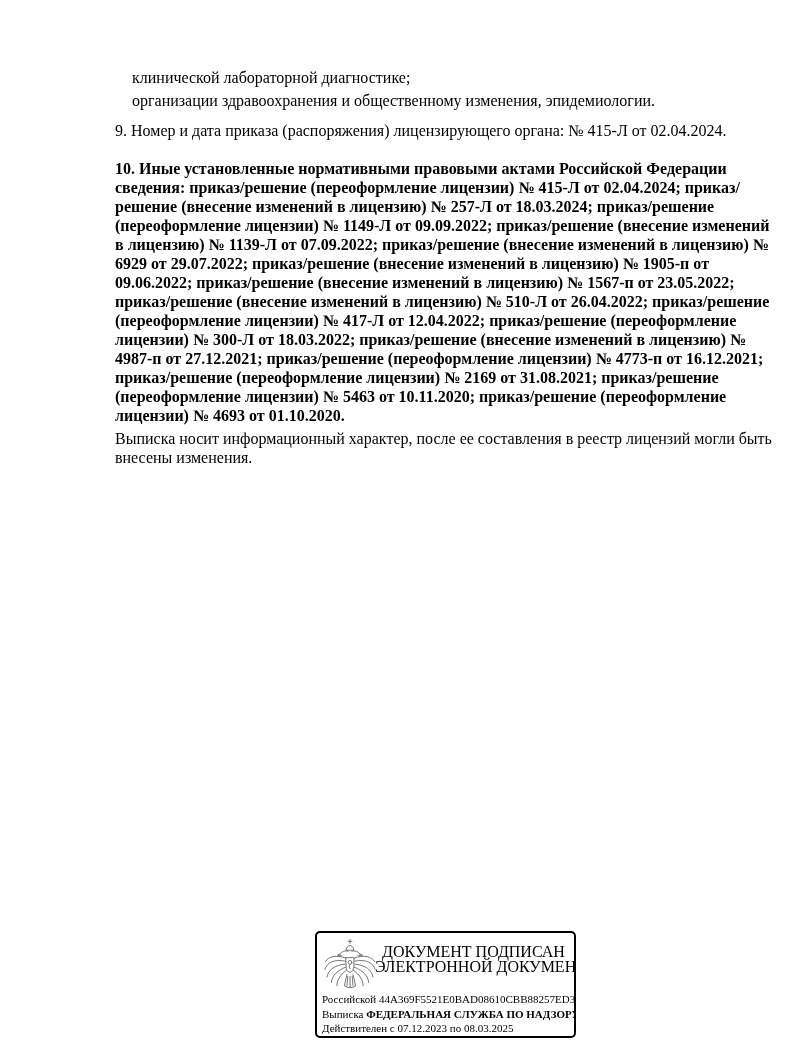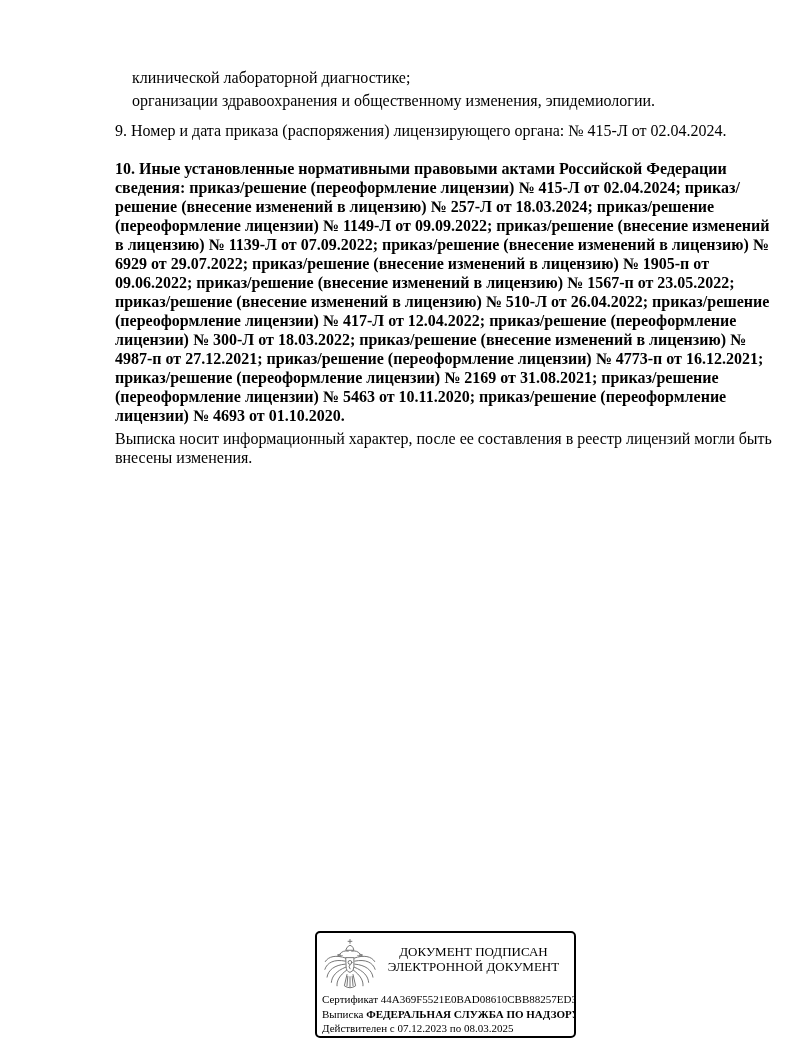--- a/index.html
+++ b/index.html
@@ -30,21 +30,21 @@
   }
   .stamp-emblem {
     position: absolute;
     left: 7px; top: 4px;
     width: 52px; height: 56px;
   }
   .stamp-title {
     position: absolute;
     left: 58px; right: 2px; top: 12px;
     text-align: center;
-    font-size: 13px;
+    font-size: 16px;
     line-height: 14.5px;
     white-space: nowrap;
   }
   .stamp-details {
     position: absolute;
     left: 5px; right: 0; top: 59px;
     font-size: 11px;
     line-height: 14.6px;
   }
   .stamp-line { white-space: nowrap; overflow: hidden; }
@@ -93,20 +93,20 @@
         <path d="M27.5 44 L26.5 55 M30 44.5 V56 M32.5 44 L33.5 55"></path>
       </g>
     </svg>
 
     <div class="stamp-title">
       <div>ДОКУМЕНТ ПОДПИСАН</div>
       <div>ЭЛЕКТРОННОЙ ДОКУМЕНТ</div>
     </div>
 
     <div class="stamp-details">
-      <div class="stamp-line"><span>Сертификат</span>&nbsp;<span>44A369F5521E0BAD08610CBB88257ED3</span></div>
+      <div class="stamp-line"><span>Российской</span>&nbsp;<span>44A369F5521E0BAD08610CBB88257ED3</span></div>
       <div class="stamp-line"><span>Выписка</span>&nbsp;<span class="owner-value">ФЕДЕРАЛЬНАЯ СЛУЖБА ПО НАДЗОРУ В С</span></div>
       <div class="stamp-line">Действителен с 07.12.2023 по 08.03.2025</div>
     </div>
 
   </div>
 
 </div>
 
 </body></html>

